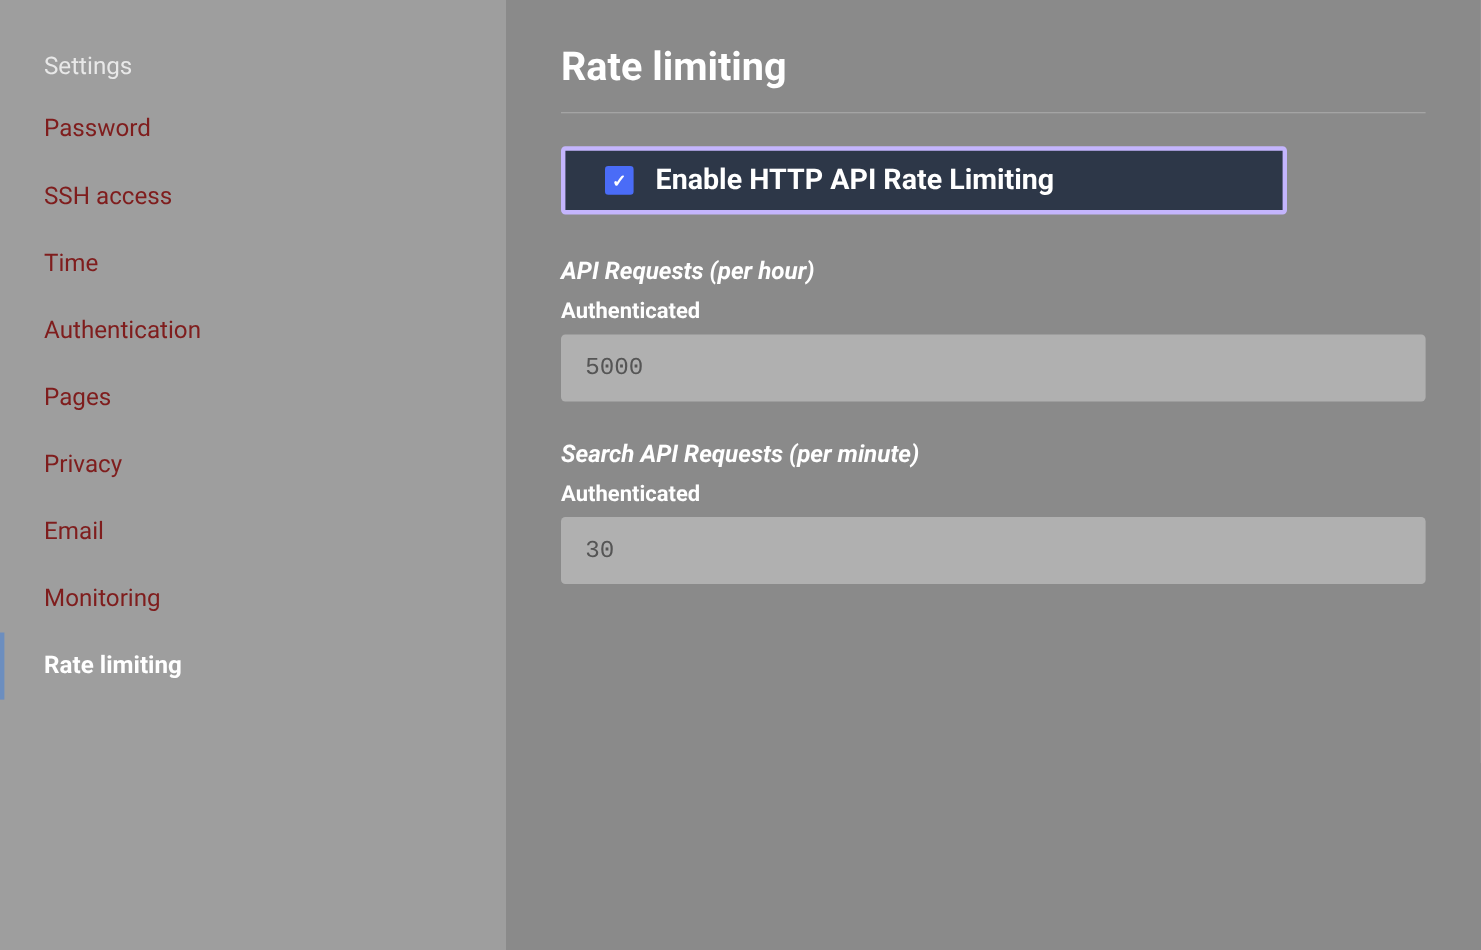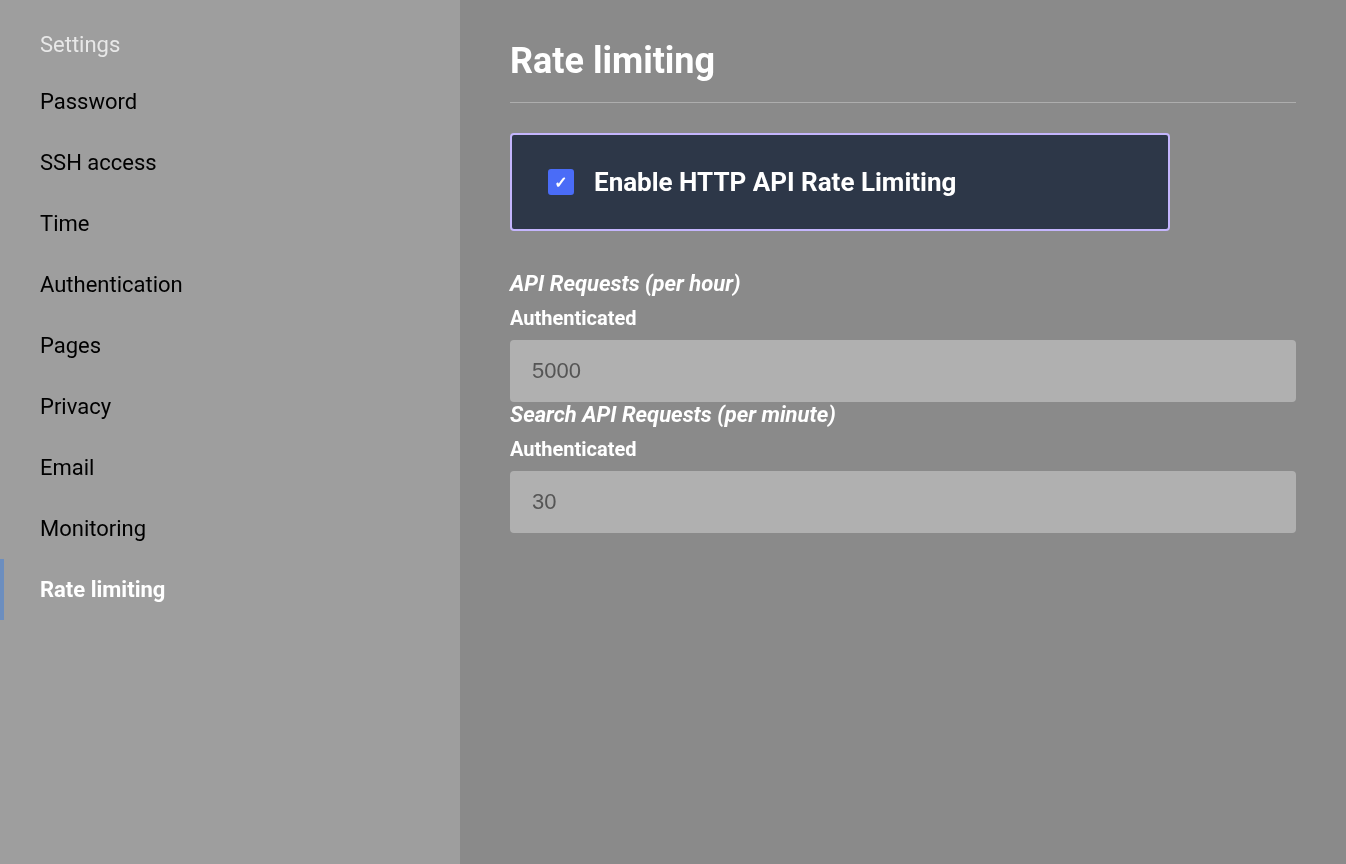--- a/index.html
+++ b/index.html
@@ -9,28 +9,28 @@
       height: 864px;
       background-color: #9e9e9e;
       font-family: -apple-system, BlinkMacSystemFont, 'Segoe UI', Roboto, sans-serif;
       display: flex;
       overflow: hidden;
     }
 
     .sidebar {
       width: 460px;
       background-color: #9e9e9e;
-      padding-top: 12px;
+      padding-top: 28px;
       flex-shrink: 0;
     }
 
     .sidebar-item {
       padding: 18px 30px 18px 40px;
       font-size: 22px;
-      color: #000000;
+      color: #7f1d1d;
       cursor: pointer;
       position: relative;
     }
 
     .sidebar-item.active {
       font-weight: 700;
       color: #ffffff;
     }
 
     .sidebar-item.active::before {
@@ -64,23 +64,23 @@
     }
 
     .divider {
       border: none;
       border-top: 1px solid rgba(255,255,255,0.3);
       margin-bottom: 30px;
     }
 
     .checkbox-container {
       background-color: #2d3748;
-      border: 2px solid #c4b5fd;
+      border: 4px solid #c4b5fd;
       border-radius: 4px;
-      padding: 32px 36px;
+      padding: 12px 36px;
       display: flex;
       align-items: center;
       gap: 20px;
       margin-bottom: 40px;
       max-width: 660px;
     }
 
     .checkbox-box {
       width: 26px;
       height: 26px;
@@ -124,21 +124,23 @@
 
     .input-field {
       width: 100%;
       max-width: 860px;
       background-color: #b0b0b0;
       border: none;
       border-radius: 4px;
       padding: 18px 22px;
       font-size: 22px;
       color: #555;
+      margin-bottom: 36px;
       outline: none;
+      font-family: Liberation Mono, monospace;
     }
 
     .input-field::placeholder {
       color: #666;
     }
   </style>
 </head>
 <body>
 
 <div class="sidebar">

